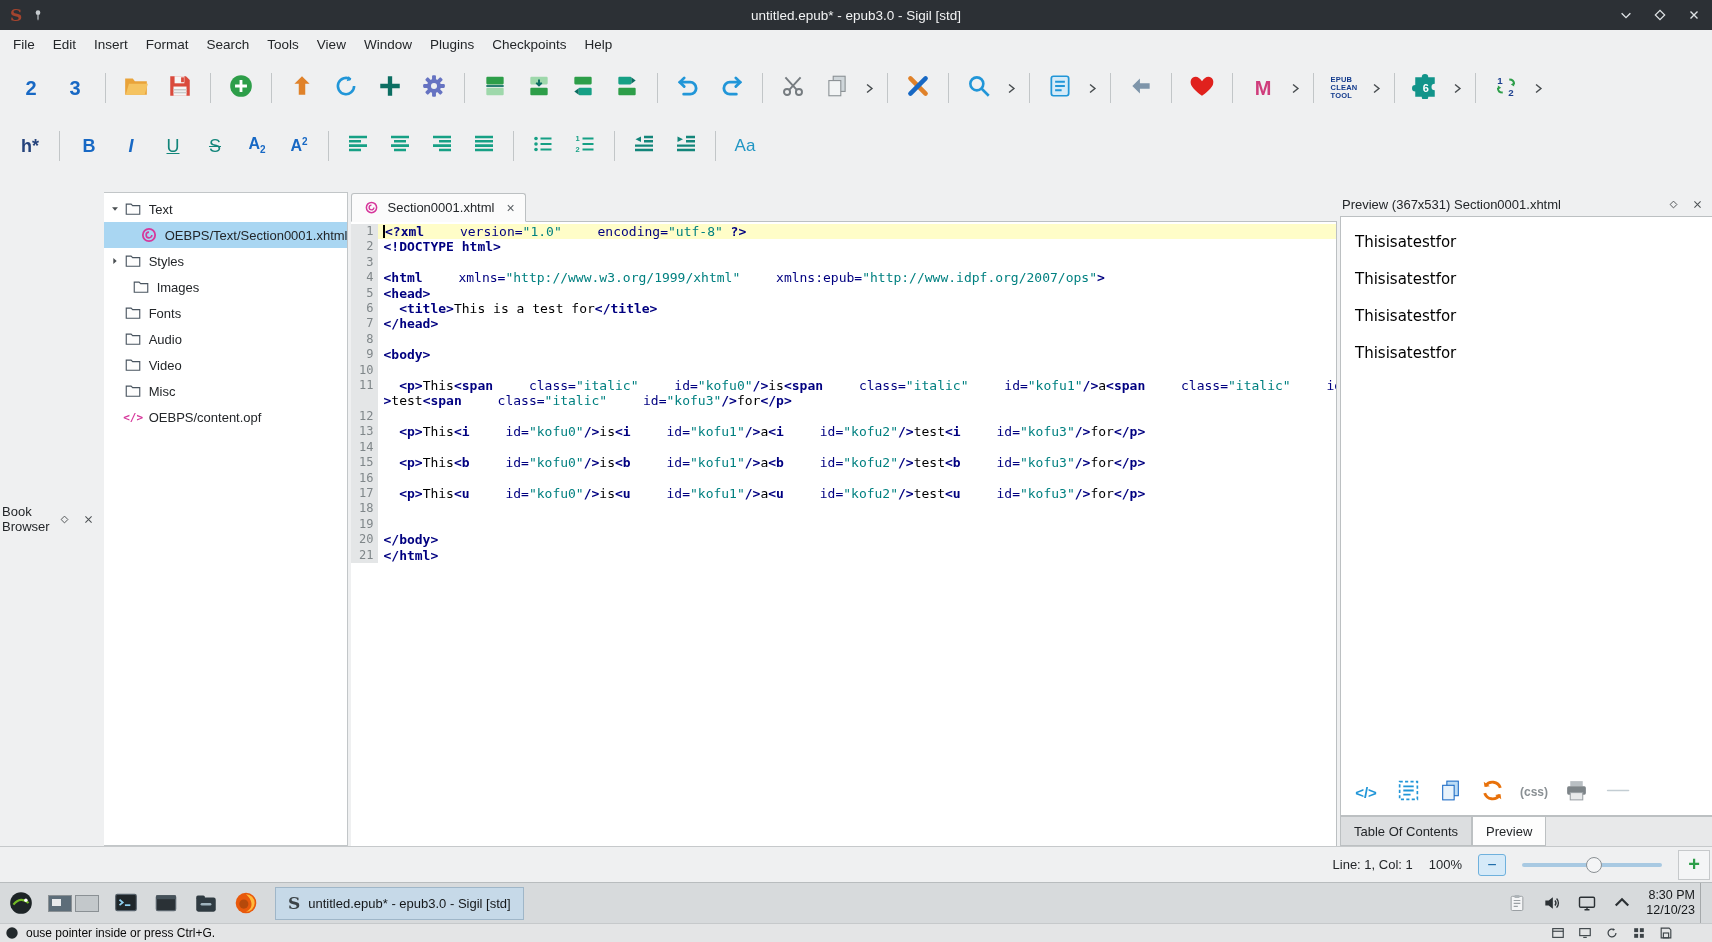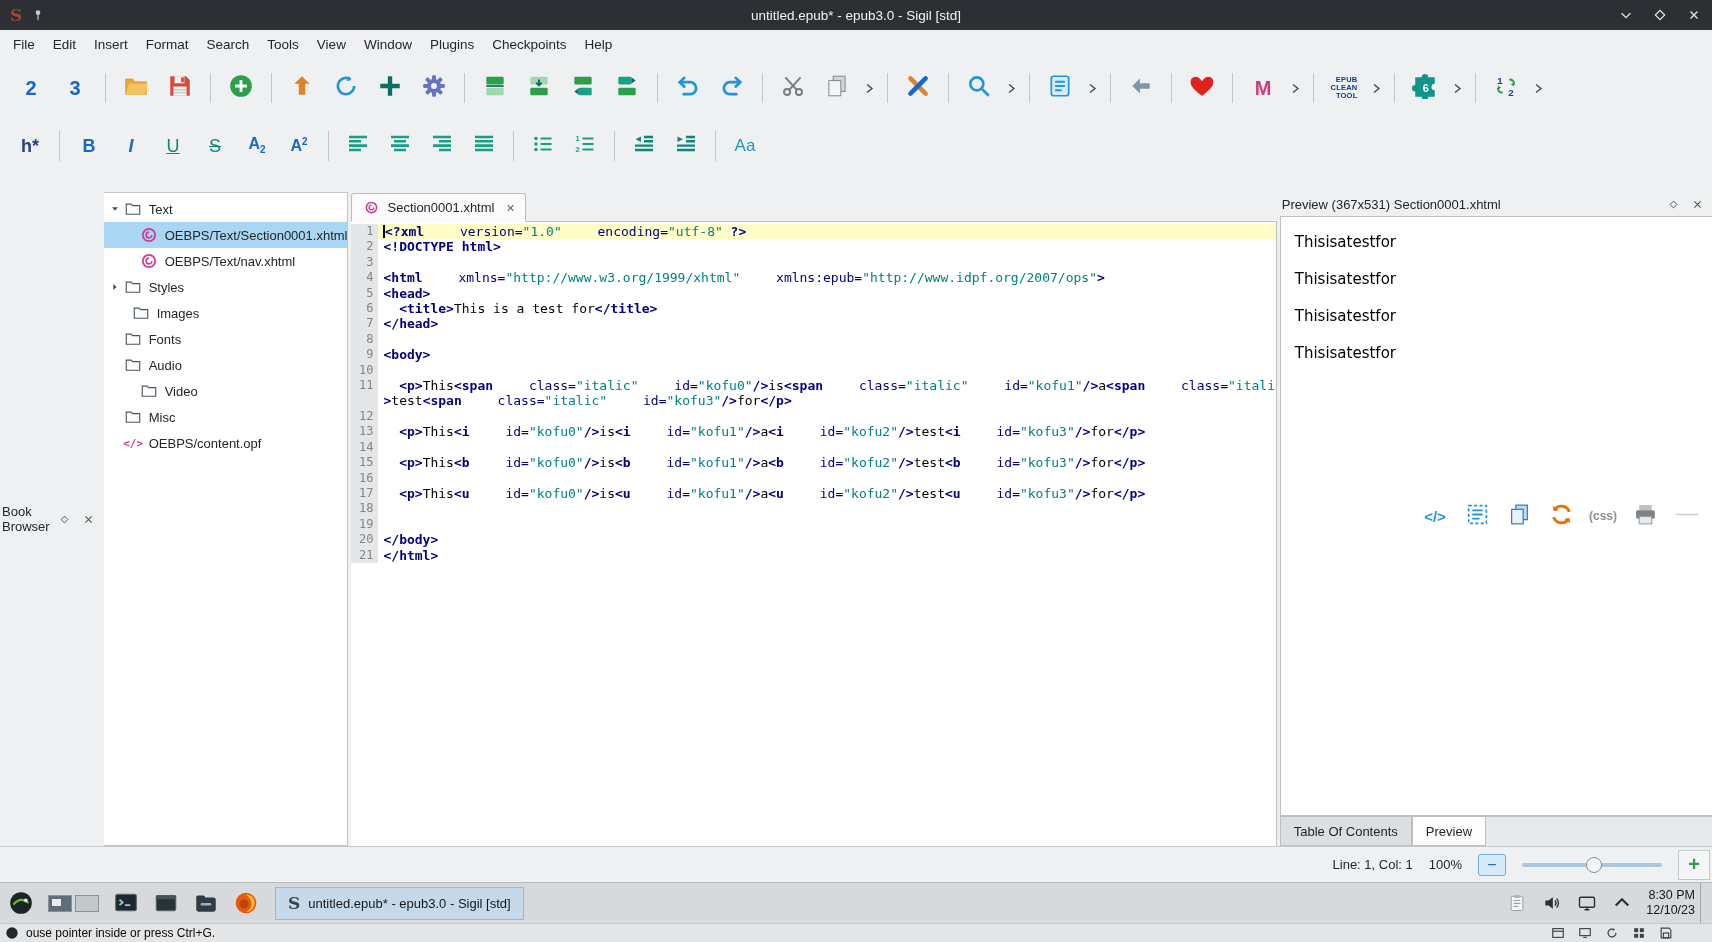--- a/index.html
+++ b/index.html
@@ -27,21 +27,21 @@
   .tb1 { flex:0 0 58px; display:flex; align-items:center; padding-left:10px; gap:2px; }
   .tb2 { flex:0 0 57px; display:flex; align-items:center; padding-left:10px; gap:2px; }
   .tb-btn { width:42px; height:46px; display:flex; align-items:center; justify-content:center; position:relative; }
   .tb2 .tb-btn { width:40px; height:42px; }
   .tb-btn svg { width:26px; height:26px; }
   .tb2 .tb-btn svg { width:24px; height:24px; }
   .tb-sep { width:1px; height:30px; background:#c2c6c8; margin:0 7px; flex:0 0 1px; }
   .tb-chev { width:18px; height:40px; display:flex; align-items:center; justify-content:center; }
   .tb-chev svg { width:13px; height:13px; }
   .tb-glyph { font-size:18px; line-height:1; }
-  .tb-glyph-lines { font-size:7.5px; font-weight:bold; line-height:1.1; text-align:right; letter-spacing:.2px; }
+  .tb-glyph-lines { font-size:7.5px; font-weight:bold; line-height:1.1; text-align:left; letter-spacing:.2px; }
   .tb-badge { position:absolute; left:50%; top:50%; transform:translate(-38%,-46%); font-size:11px; font-weight:bold; color:#fff; }
 
   
   .workspace { flex:1; display:flex; padding-top:18px; min-height:0; }
 
   .dock-header { flex:0 0 24px; display:flex; align-items:center; font-size:13px; padding:0 6px 0 2px; }
   .dock-header .spacer { flex:1; }
   .dock-btn { width:18px; height:18px; display:flex; align-items:center; justify-content:center; margin-left:6px; }
   .dock-btn svg { width:11px; height:11px; }
 
@@ -70,21 +70,21 @@
   .gutter-cell { flex:0 0 27px; text-align:right; padding-right:5px; color:#7f8689; background:#e4e6e7; font-size:12px; min-height:15.4px; }
   .code-cell { flex:1; white-space:pre; padding-left:5px; min-height:15.4px; color:#000; }
   .code-row.hl .code-cell { background:#fffdc8; }
   .sy-t { color:#000080; font-weight:bold; }
   .sy-a { color:#000080;margin-left:28px; }
   .sy-v { color:#008080; }
   .sy-x { color:#000000; }
   .caret { display:inline-block; width:1.5px; height:13px; background:#000; vertical-align:-2px; }
 
   .right-dock { flex:0 0 372px; display:flex; flex-direction:column; min-height:0; }
-  .preview-box { flex:1; background:#fff; border:1px solid #bcc0c2; border-right:none; display:flex; flex-direction:row; min-height:0; }
+  .preview-box { flex:1; background:#fff; border:1px solid #bcc0c2; border-right:none; display:flex; flex-direction:column; min-height:0; }
   .preview-content { flex:1; padding:16px 14px; font-family:"DejaVu Sans", sans-serif; font-size:15px; color:#000; overflow:hidden; }
   .preview-content p { margin:0 0 19px 0; }
   .preview-toolbar { flex:0 0 46px; display:flex; align-items:center; gap:4px; padding:0 6px; }
   .preview-toolbar .tb-btn { width:38px; height:40px; }
   .preview-toolbar .tb-btn svg { width:25px; height:25px; }
   .dock-tabs { flex:0 0 30px; display:flex; align-items:stretch; background:#e8e9ea; border-top:1px solid #bcc0c2; }
   .dock-tab { padding:0 13px; display:flex; align-items:center; font-size:13px; background:#dcdee0; border:1px solid #bcc0c2; border-top:none; }
   .dock-tab.active { background:#fdfdfd; }
 
   
@@ -496,30 +496,20 @@
           <div class="tree-row sel" style="padding-left: 20px; text-align: center;">
             <span class="expander"></span>
             <span class="ticon">
               <svg viewBox="0 0 24 24">
                 <circle cx="12" cy="12" r="8.2" fill="none" stroke="#d6379b" stroke-width="2.4"></circle>
                 <path d="M12 8.2a3.8 3.8 0 1 0 3.8 3.8" fill="none" stroke="#d6379b" stroke-width="2.2"></path>
               </svg>
             </span>
             <span class="tlabel">OEBPS/Text/Section0001.xhtml</span>
           </div>
-          <div class="tree-row" style="padding-left: 20px;">
-            <span class="expander"></span>
-            <span class="ticon">
-              <svg viewBox="0 0 24 24">
-                <circle cx="12" cy="12" r="8.2" fill="none" stroke="#d6379b" stroke-width="2.4"></circle>
-                <path d="M12 8.2a3.8 3.8 0 1 0 3.8 3.8" fill="none" stroke="#d6379b" stroke-width="2.2"></path>
-              </svg>
-            </span>
-            <span class="tlabel">OEBPS/Text/nav.xhtml</span>
-          </div>
           <div class="tree-row" style="padding-left: 4px;">
             <span class="expander">
               <svg viewBox="0 0 12 12">
                 <path d="M4 2.5l4 3.5-4 3.5z" fill="#4a4f52"></path>
               </svg>
             </span>
             <span class="ticon">
               <svg viewBox="0 0 24 24" fill="#fdfdfd" stroke="#4a5560" stroke-width="1.5">
                 <path d="M3 5.5h6.5l2 2H21V19H3z"></path>
               </svg>
@@ -546,21 +536,21 @@
           </div>
           <div class="tree-row" style="padding-left: 4px;">
             <span class="expander"></span>
             <span class="ticon">
               <svg viewBox="0 0 24 24" fill="#fdfdfd" stroke="#4a5560" stroke-width="1.5">
                 <path d="M3 5.5h6.5l2 2H21V19H3z"></path>
               </svg>
             </span>
             <span class="tlabel">Audio</span>
           </div>
-          <div class="tree-row" style="padding-left: 20px;">
+          <div class="tree-row" style="padding-left: 4px;">
             <span class="expander"></span>
             <span class="ticon">
               <svg viewBox="0 0 24 24" fill="#fdfdfd" stroke="#4a5560" stroke-width="1.5">
                 <path d="M3 5.5h6.5l2 2H21V19H3z"></path>
               </svg>
             </span>
             <span class="tlabel">Video</span>
           </div>
           <div class="tree-row" style="padding-left: 4px;">
             <span class="expander"></span>

